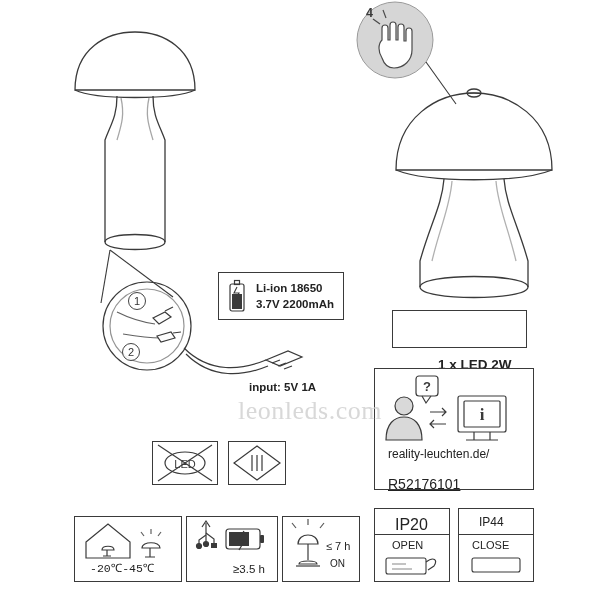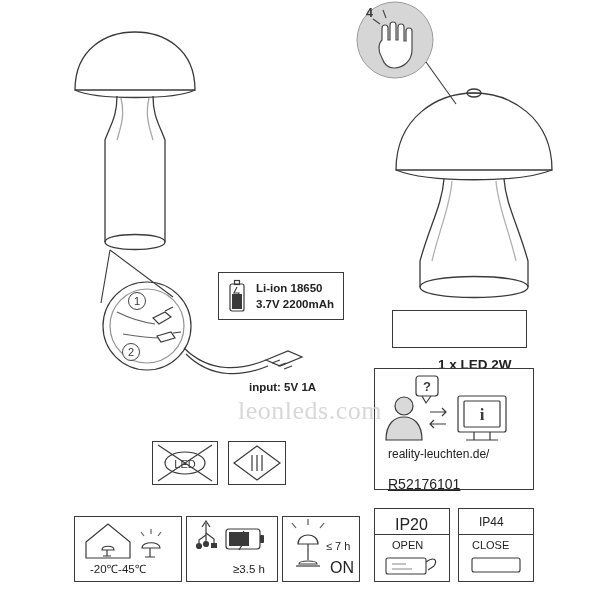--- a/index.html
+++ b/index.html
@@ -217,21 +217,21 @@
       <path d="M8,24 L30,6 L52,24 L52,40 L8,40 Z"></path>
 
       <path d="M24,32 C24,27 36,27 36,32 Z"></path>
       <path d="M29,32 L29,38 M25,38 L33,38"></path>
 
       <path d="M64,30 C64,23 82,23 82,30 Z"></path>
       <path d="M72,30 L72,39 M67,39 L77,39"></path>
       <path d="M66,18 l-3,-4 M73,16 l0,-5 M80,18 l3,-4" stroke-opacity="0.8"></path>
     </g>
   </svg>
-  <div class="lbl" style="left:90px; top:562px; font-size:11.5px;">-20℃-45℃</div>
+  <div class="lbl" style="left:90px; top:562px; font-size:11.5px;font-family:Liberation Mono, monospace;">-20℃-45℃</div>
 
   <div class="box" style="left:186px; top:516px; width:92px; height:66px;"></div>
   <svg class="abs" style="left:196px; top:519px;" width="72" height="42">
     <g fill="none" stroke="#3a3a3a" stroke-width="1.2">
       <path d="M10,4 L10,22"></path>
       <path d="M6,8 L10,2 L14,8"></path>
       <circle cx="10" cy="25" r="2.5" fill="#3a3a3a"></circle>
       <path d="M10,14 L18,20 L18,24"></path>
       <rect x="15" y="24" width="6" height="5" fill="#3a3a3a" stroke="none"></rect>
       <path d="M10,16 L3,21 L3,25"></path>
@@ -249,21 +249,21 @@
   <svg class="abs" style="left:288px; top:522px;" width="42" height="52">
     <g fill="none" stroke="#3a3a3a" stroke-width="1.2">
       <path d="M10,22 C10,10 30,10 30,22 Z"></path>
       <path d="M20,22 L20,38"></path>
       <path d="M11,42 C11,38 29,38 29,42 Z"></path>
       <path d="M8,44 L32,44"></path>
       <path d="M8,6 l-4,-5 M20,3 l0,-6 M32,6 l4,-5" stroke-opacity="0.85"></path>
     </g>
   </svg>
   <div class="lbl" style="left:326px; top:540px; font-size:11px;">≤ 7 h</div>
-  <div class="lbl" style="left:330px; top:558px; font-size:16px;">ON</div>
+  <div class="lbl" style="left:330px; top:558px; font-size:10px;">ON</div>
 
   <div class="box" style="left:374px; top:508px; width:76px; height:74px;"></div>
   <div class="lbl" style="left:395px; top:515px; font-size:16px;">IP20</div>
   <div class="abs" style="left:374px; top:534px; width:76px; height:1px; background:#3a3a3a;"></div>
   <div class="lbl" style="left:392px; top:539px; font-size:11px;">OPEN</div>
   <svg class="abs" style="left:382px; top:552px;" width="60" height="26">
     <g fill="none" stroke="#3a3a3a" stroke-width="1.1">
       <rect x="4" y="6" width="40" height="16" rx="2"></rect>
       <path d="M44,10 C52,4 56,8 52,14 L46,18"></path>
       <path d="M10,12 l14,0 M10,17 l20,0" stroke-opacity="0.6"></path>

